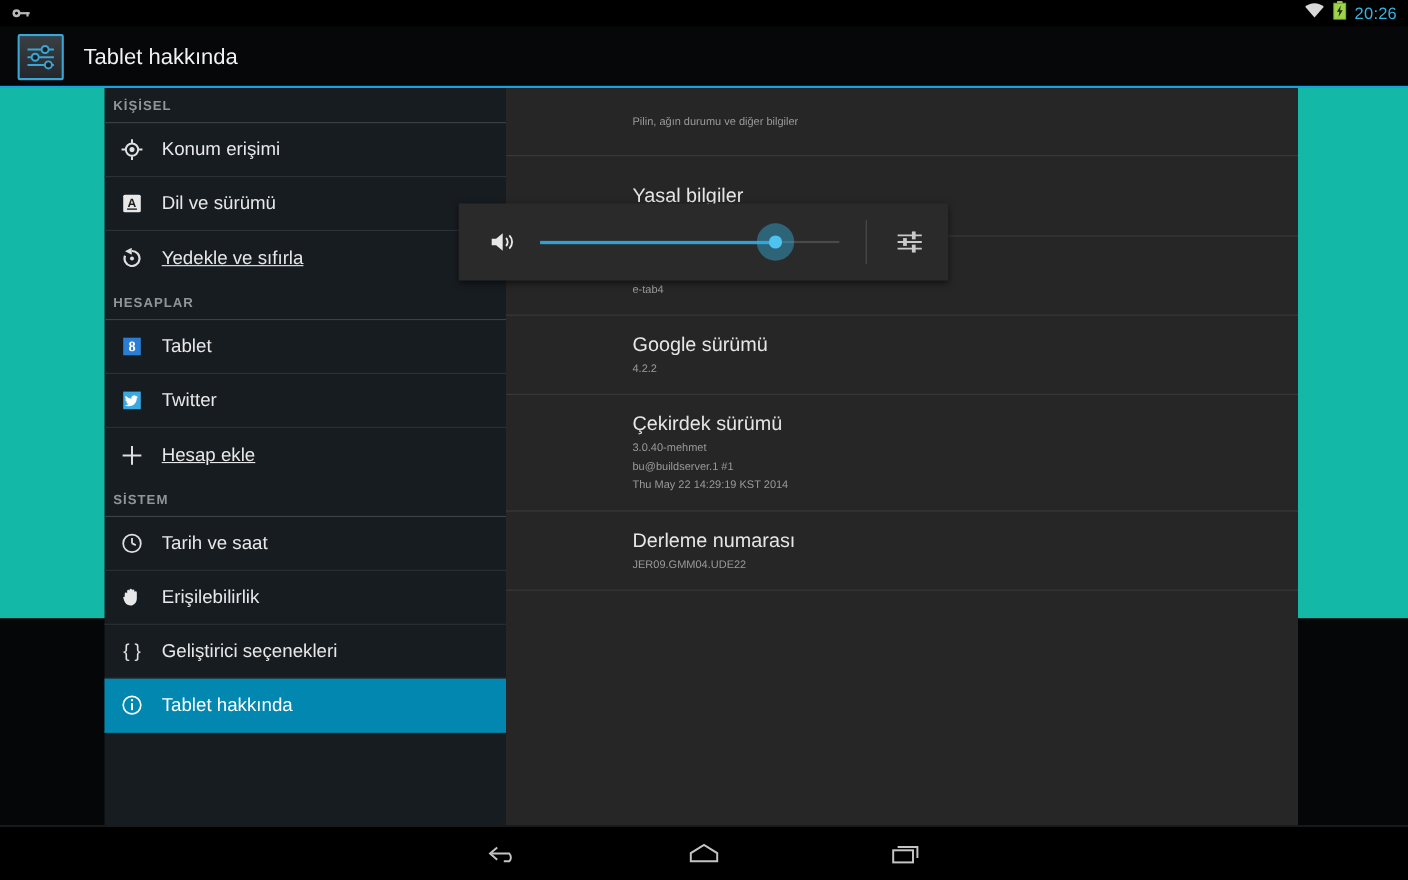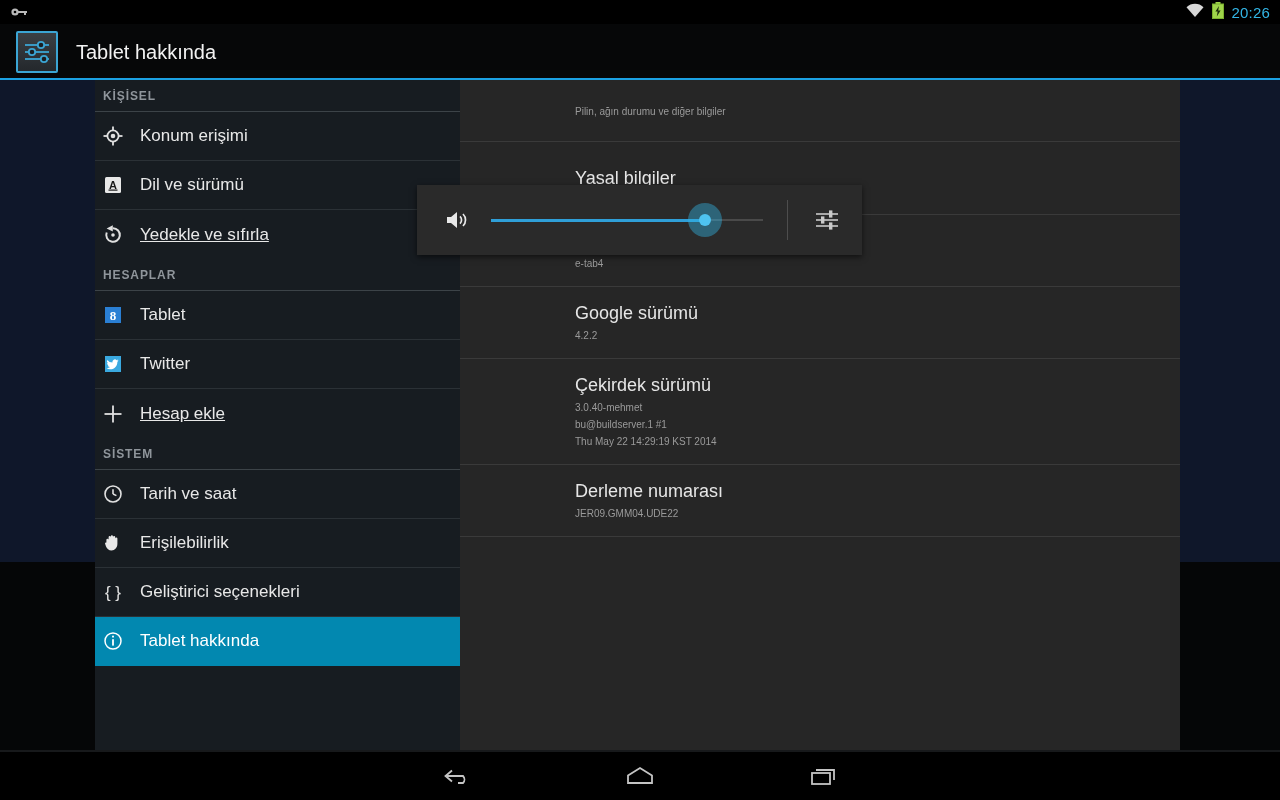--- a/index.html
+++ b/index.html
@@ -27,34 +27,34 @@
   }
   #app-icon {
     margin-left: 16px; width: 42px; height: 42px; border: 2px solid #3ba5d4;
     border-radius: 2px; background: linear-gradient(#3a3f44, #24282c);
     display: flex; align-items: center; justify-content: center;
   }
   #app-title { margin-left: 18px; color: #f2f2f2; font-size: 20px; font-weight: normal; }
   #accent-line { position: absolute; left: 0; top: 78px; width: 1280px; height: 2px; background: #1ba1e2; }
 
   
-  #content { position: absolute; left: 0; top: 80px; width: 1280px; height: 482px; background: #0f172a; }
+  #content { position: absolute; left: 0; top: 80px; width: 1280px; height: 482px; background: #14b8a6; }
 
   
   #sidebar {
     position: absolute; left: 95px; top: 0; width: 365px; height: 672px;
     background: #171c21;
   }
   .section-head {
     height: 32px; display: flex; align-items: center; padding-left: 8px;
     color: #8f959b; font-size: 12px; font-weight: bold; letter-spacing: .9px;
     border-bottom: 1px solid #3c4348;
   }
   .nav-item {
-    height: 49px; display: flex; align-items: center; padding-left: 1px;
+    height: 49px; display: flex; align-items: center; padding-left: 8px;
     border-bottom: 1px solid #2b3136; color: #e8e8e8; font-size: 17px;
   }
   .nav-item .ico { width: 34px; display: flex; align-items: center; justify-content: center; flex: 0 0 34px; }
   .nav-item .lbl { margin-left: 10px; }
   .nav-item.selected { background: #0288b0; border-bottom: 1px solid #0288b0; color: #ffffff; }
   .nav-item.noborder { border-bottom: none; text-decoration: underline; }
 
   
   #main {
     position: absolute; left: 460px; top: 0; width: 720px; height: 670px;

